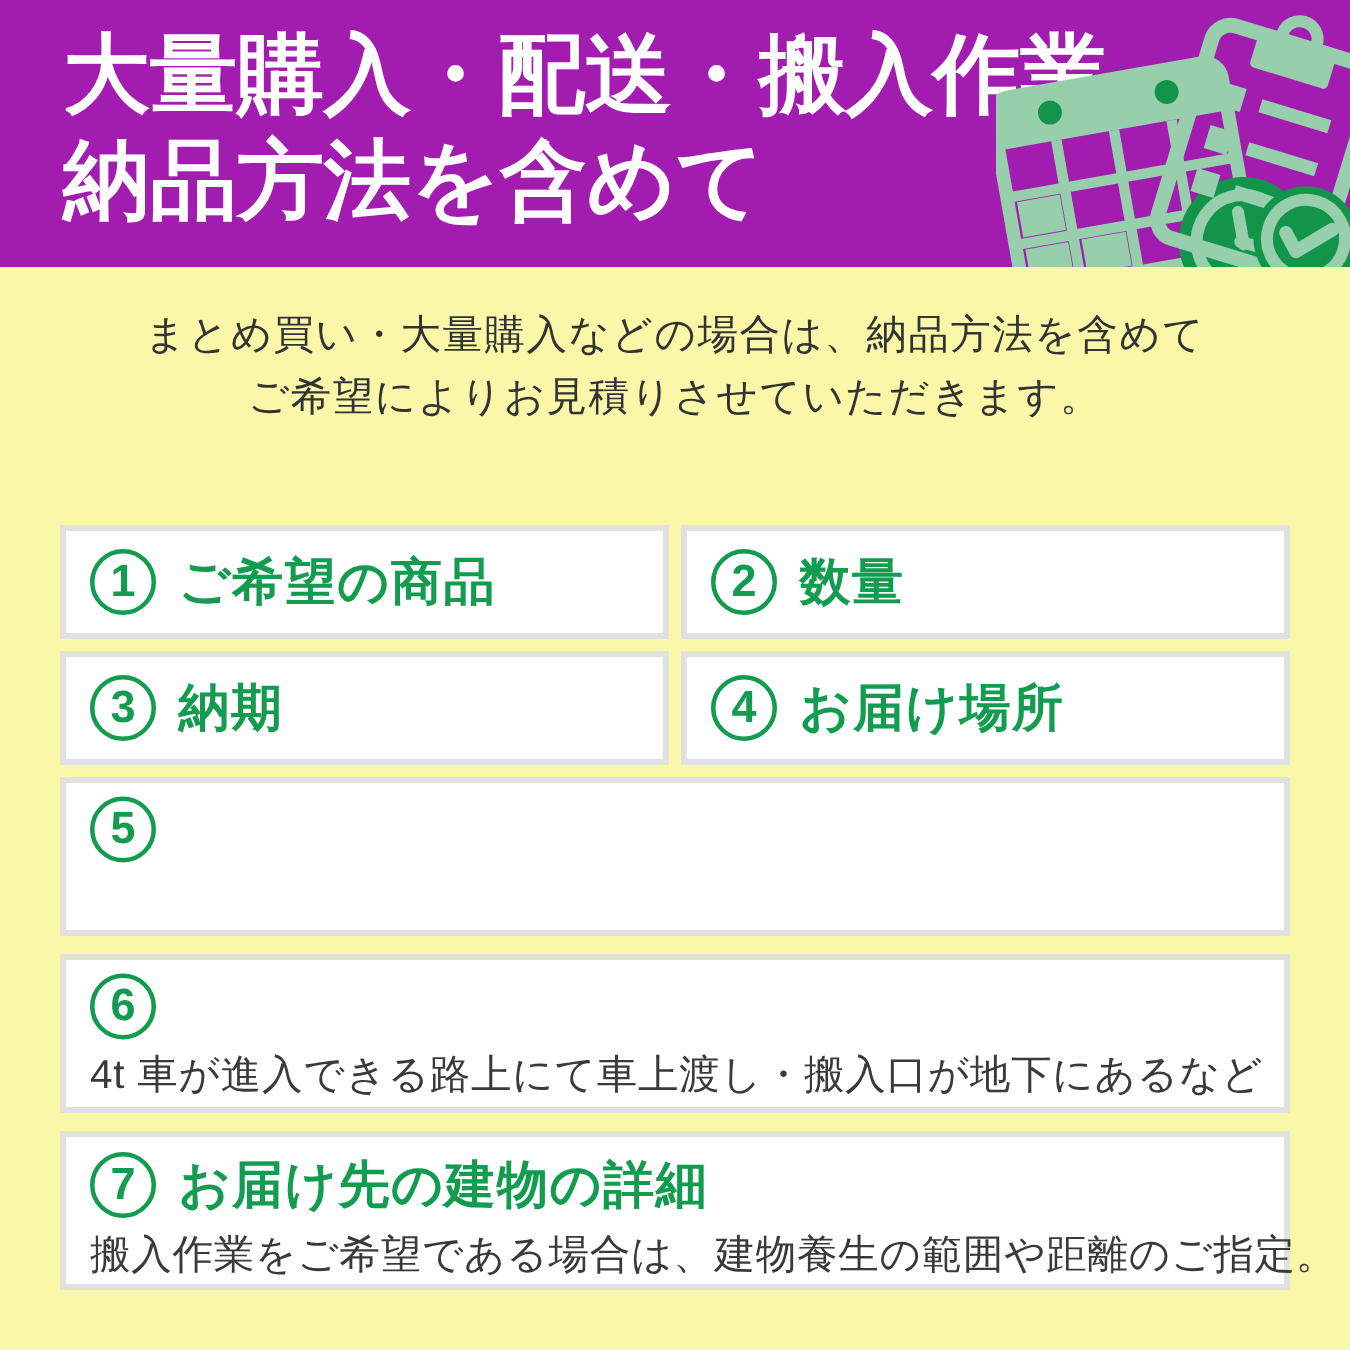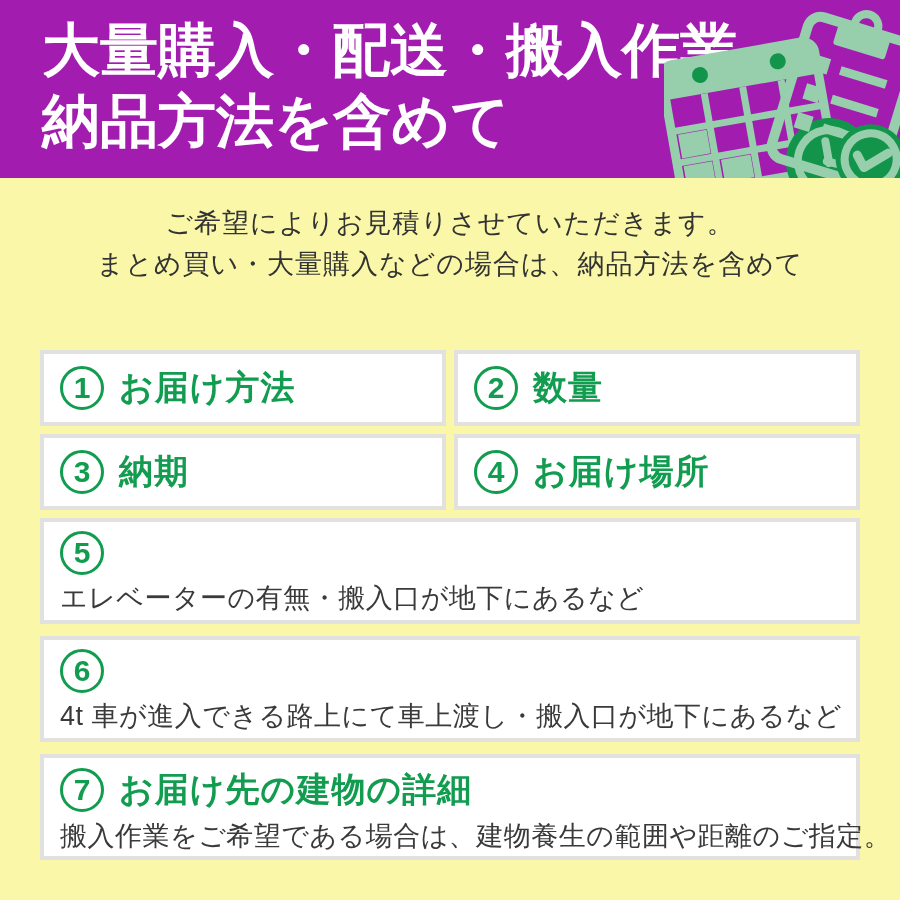--- a/index.html
+++ b/index.html
@@ -122,30 +122,30 @@
         <line x1="44" y1="84" x2="92" y2="84" stroke="#97CEAC" stroke-width="9"></line>
         <line x1="44" y1="114" x2="76" y2="114" stroke="#97CEAC" stroke-width="9"></line>
         <circle cx="99" cy="130" r="35" fill="#12954A"></circle>
         <circle cx="99" cy="130" r="26" fill="#12954A" stroke="#97CEAC" stroke-width="8"></circle>
         <path d="M85 130 l10 10 l19 -21" stroke="#97CEAC" stroke-width="9" stroke-linecap="round" stroke-linejoin="round" fill="none"></path>
       </g>
     </svg>
   </div>
 
   <div class="intro">
+    <div>まとめ買い・大量購入などの場合は、納品方法を含めて</div>
     <div>ご希望によりお見積りさせていただきます。</div>
-    <div>まとめ買い・大量購入などの場合は、納品方法を含めて</div>
   </div>
 
   <div class="items">
 
     <div class="row-2col">
       <div class="box box-small">
         <span class="num">1</span>
-        <span class="item-title">お届け方法</span>
+        <span class="item-title">ご希望の商品</span>
       </div>
       <div class="box box-small">
         <span class="num">2</span>
         <span class="item-title">数量</span>
       </div>
     </div>
 
     <div class="row-2col">
       <div class="box box-small">
         <span class="num">3</span>
@@ -154,21 +154,20 @@
       <div class="box box-small">
         <span class="num">4</span>
         <span class="item-title">お届け場所</span>
       </div>
     </div>
 
     <div class="box box-full">
       <div class="title-row">
         <span class="num">5</span>
       </div>
-      <div class="item-desc">エレベーターの有無・搬入口が地下にあるなど</div>
     </div>
 
     <div class="box box-full">
       <div class="title-row">
         <span class="num">6</span>
       </div>
       <div class="item-desc">4t 車が進入できる路上にて車上渡し・搬入口が地下にあるなど</div>
     </div>
 
     <div class="box box-full">

